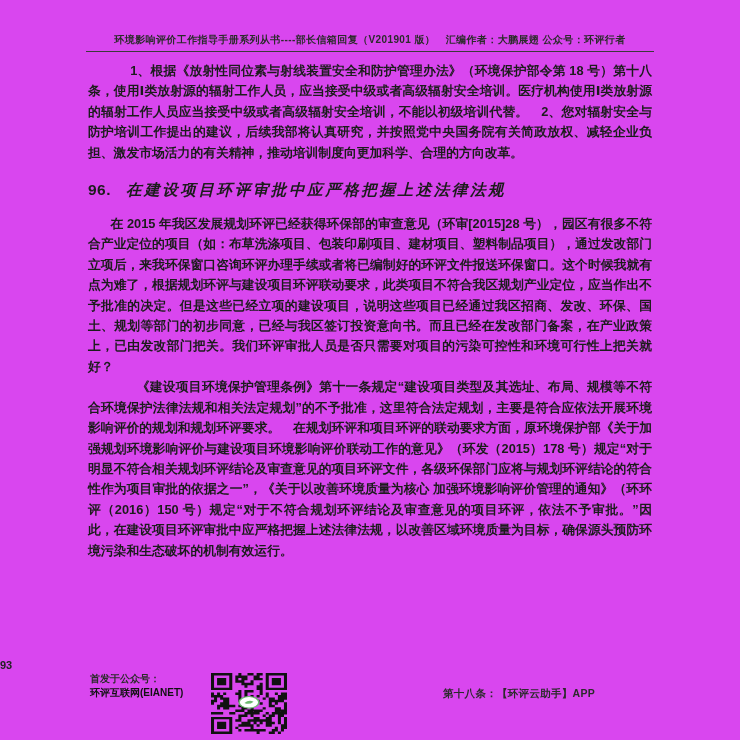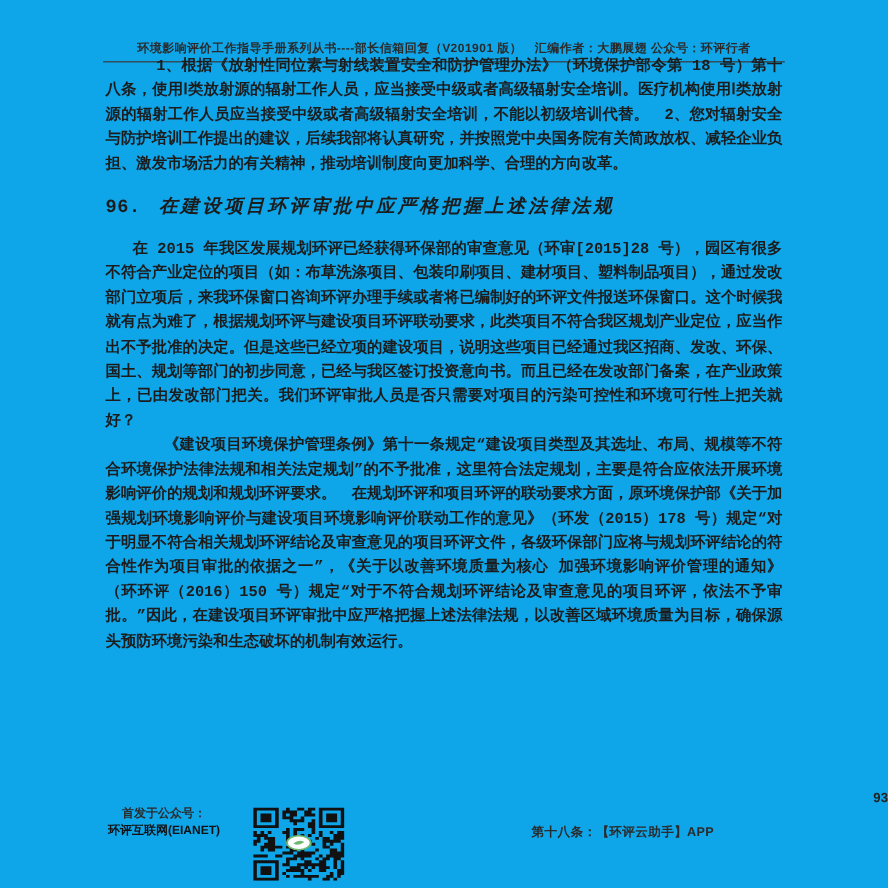--- a/index.html
+++ b/index.html
@@ -1,48 +1,48 @@
 <!DOCTYPE html>
 <html><head>
 <meta charset="utf-8">
 <style>
   html,body{margin:0;padding:0;background:#ffffff;}
   .page{
-    position:relative;width:740px;height:740px;background:#0ea5e9;overflow:hidden;
+    position:relative;width:740px;height:740px;background:#d946ef;overflow:hidden;
     font-family:"Liberation Sans","DejaVu Sans",sans-serif;color:#1e1e1e;
   }
   .header{
     position:absolute;top:33px;left:86px;width:568px;
     border-bottom:1.5px solid #3a3a3a;padding-bottom:4px;
     font-size:10px;letter-spacing:.4px;text-align:center;white-space:nowrap;
     font-weight:600;color:#2b2b2b;
   }
   .doc-body{
-    position:absolute;top:45px;left:88px;width:564px;
+    position:absolute;top:61px;left:88px;width:564px;
     font-size:12.8px;line-height:20.4px;text-align:justify;
-    font-weight:600;color:#1c1c1c;font-family:Liberation Mono, monospace;
+    font-weight:600;color:#1c1c1c;
   }
   .para{margin:0;}
   .indent-3{text-indent:3.3em;}
   .indent-2{text-indent:1.75em;}
   .indent-4{text-indent:3.8em;}
   .section-heading{
     display:flex;align-items:flex-start;gap:15px;
     margin:15px 0 13px 0;font-size:15.5px;line-height:23px;
   }
   .sec-num{font-weight:800;letter-spacing:.5px;font-style:normal;}
   .sec-title{font-weight:700;font-style:italic;letter-spacing:2.6px;}
   .label-line{margin:0;}
   .page-number{
-    position:absolute;top:659px;left:0;width:740px;text-align:right;
+    position:absolute;top:659px;left:0;width:740px;text-align:left;
     font-size:11px;font-weight:700;color:#222;
   }
   .footer-left{
     position:absolute;top:672px;left:90px;
-    font-size:10px;line-height:13.5px;font-weight:600;color:#2b2b2b;text-align:center;
+    font-size:10px;line-height:13.5px;font-weight:600;color:#2b2b2b;
   }
   .footer-left .l2{font-weight:800;color:#111;}
   .qr{position:absolute;top:673px;left:211px;width:76px;height:61px;}
   .qr svg{width:100%;height:100%;display:block;}
   .footer-right{
     position:absolute;top:687px;left:443px;
     font-size:10.5px;font-weight:600;color:#2b2b2b;letter-spacing:.3px;
   }
 </style>
 </head>

